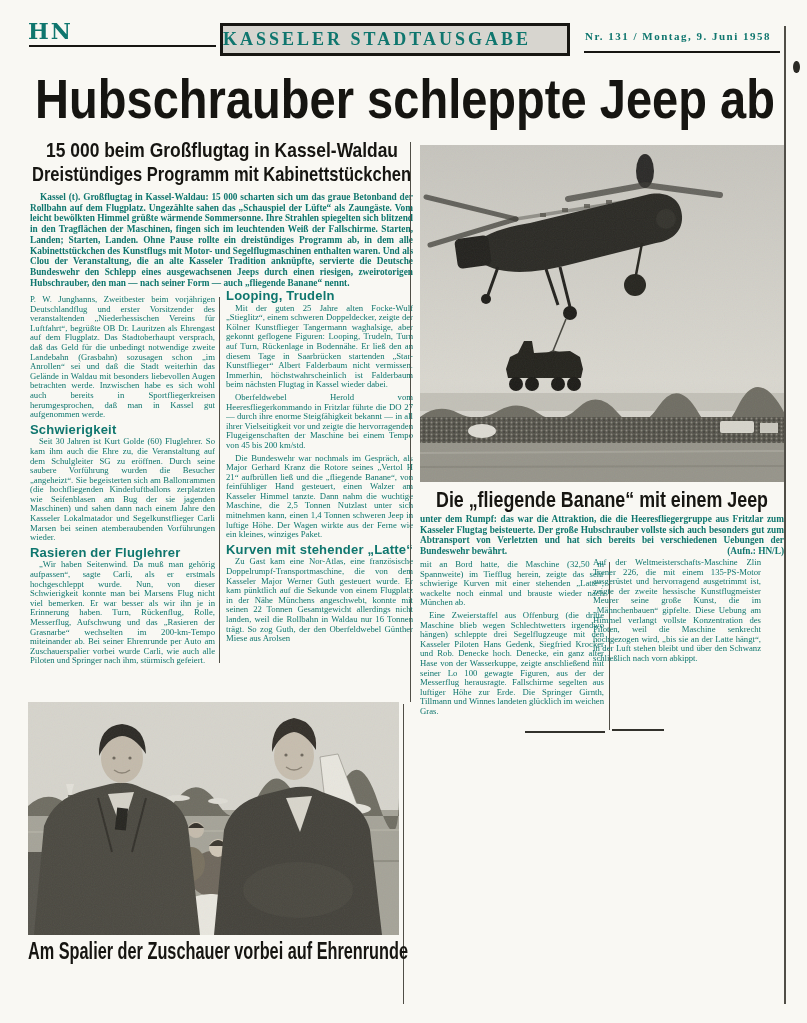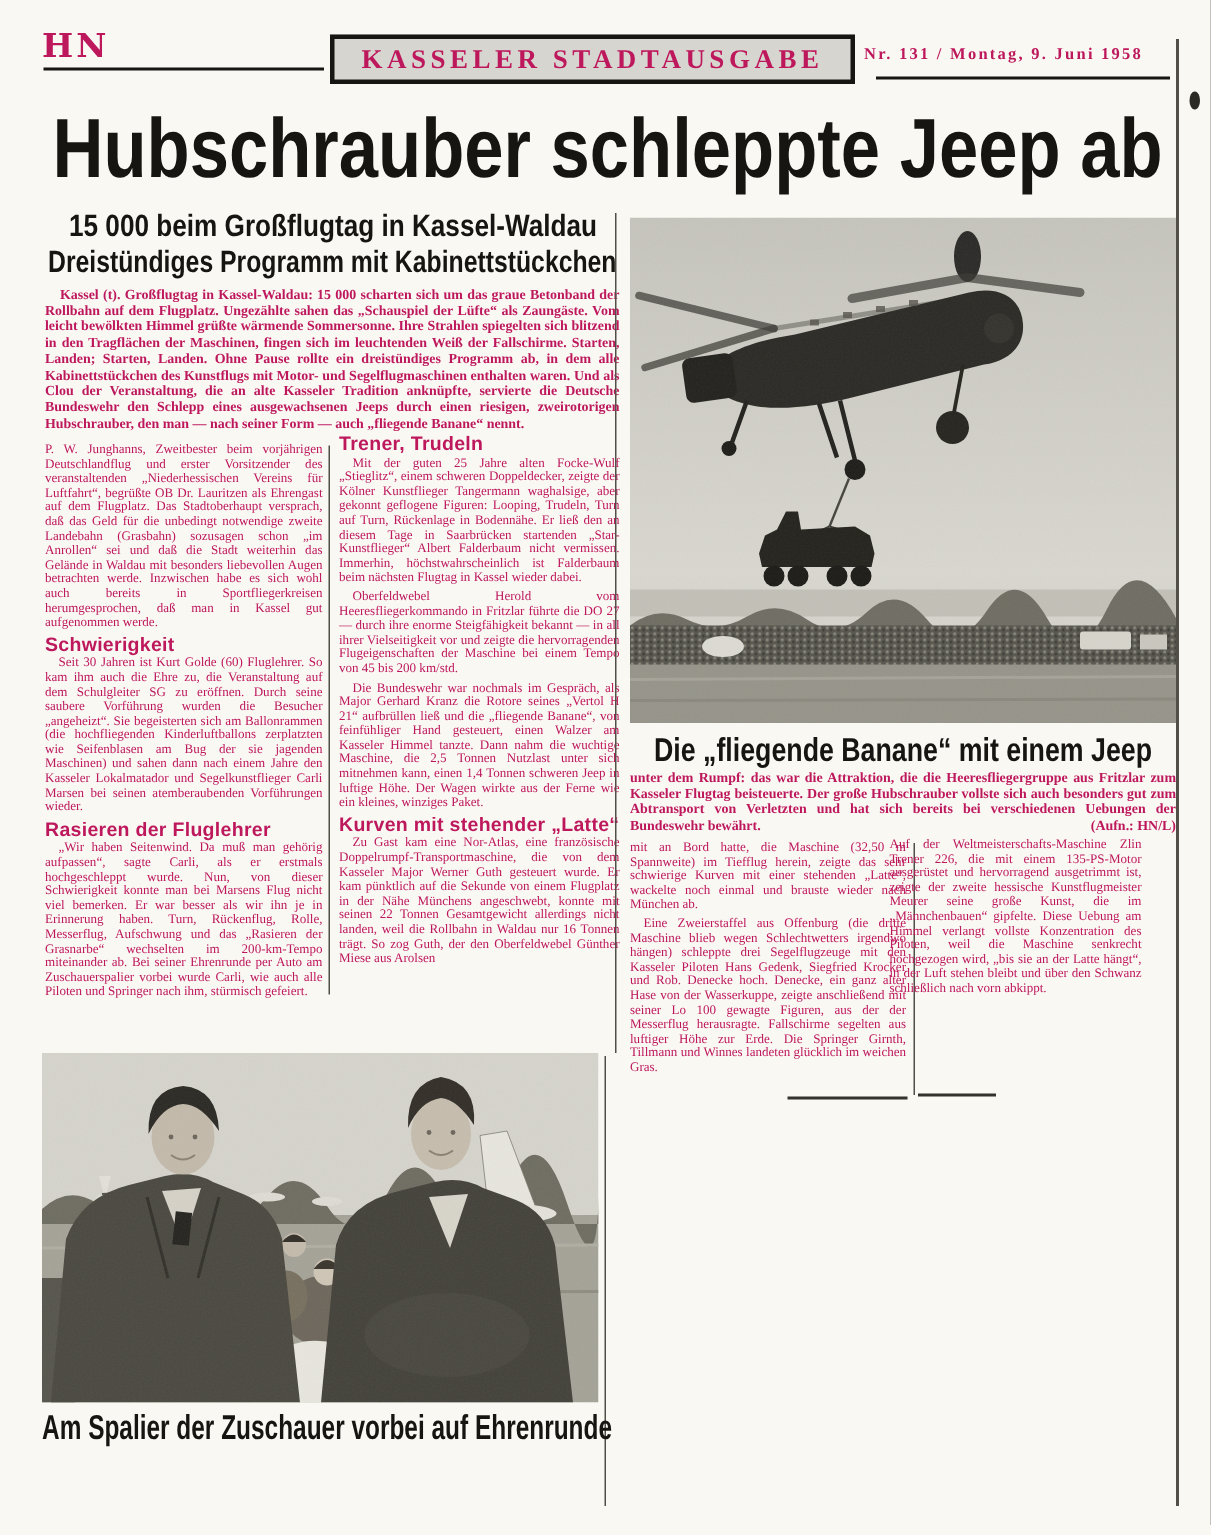--- a/index.html
+++ b/index.html
@@ -1,25 +1,25 @@
 <!DOCTYPE html>
 <html><head>
 <meta charset="utf-8">
 <style>
   html,body{margin:0;padding:0;background:#9a978f;}
   .page{position:relative;width:807px;height:1023px;background:#f9f8f3;overflow:hidden;
-        font-family:"Liberation Serif",serif;color:#be185d;}
+        font-family:"Liberation Serif",serif;color:#0f766e;}
   .abs{position:absolute;}
   
   .logo{left:28px;top:18px;font-weight:bold;font-size:22px;letter-spacing:2px;font-family:"DejaVu Serif",serif;}
   .logo-rule{left:29px;top:45px;width:187px;height:2px;background:#171612;}
   .edition-box{left:220px;top:23px;width:344px;height:27px;border:3px solid #171612;background:#d7d5cf;
-               text-align:center;line-height:27px;font-weight:bold;font-size:18px;letter-spacing:3px;
+               text-align:left;line-height:27px;font-weight:bold;font-size:18px;letter-spacing:3px;
                font-family:"Liberation Serif",serif;white-space:nowrap;overflow:hidden;}
-  .issue-date{left:576px;top:30px;width:204px;text-align:left;font-weight:bold;font-size:11px;letter-spacing:1.5px;white-space:nowrap;}
+  .issue-date{left:576px;top:30px;width:204px;text-align:center;font-weight:bold;font-size:11px;letter-spacing:1.5px;white-space:nowrap;}
   .date-rule{left:584px;top:51px;width:196px;height:2px;background:#171612;}
   .right-rule{left:784px;top:26px;width:2px;height:978px;background:#514f48;}
   .staple{left:793px;top:61px;width:7px;height:12px;background:#2b2a25;border-radius:50%/55%;}
   
   .vr{background:#504e46;width:1px;}
   .hr-end{background:#33322c;height:2px;}
   
   .headline-svg{left:30px;top:58px;width:750px;height:78px;}
   .subhead-svg{left:30px;top:138px;width:383px;height:50px;}
   
@@ -71,21 +71,21 @@
   <div class="abs bodycol col1">
     <p class="noind">P. W. Junghanns, Zweitbester beim vorjährigen Deutschlandflug und erster Vorsitzender des veranstaltenden „Niederhessischen Vereins für Luftfahrt“, begrüßte OB Dr. Lauritzen als Ehrengast auf dem Flugplatz. Das Stadtoberhaupt versprach, daß das Geld für die unbedingt notwendige zweite Landebahn (Grasbahn) sozusagen schon „im Anrollen“ sei und daß die Stadt weiterhin das Gelände in Waldau mit besonders liebevollen Augen betrachten werde. Inzwischen habe es sich wohl auch bereits in Sportfliegerkreisen herumgesprochen, daß man in Kassel gut aufgenommen werde.</p>
     <div class="subhd">Schwierigkeit</div>
     <p>Seit 30 Jahren ist Kurt Golde (60) Fluglehrer. So kam ihm auch die Ehre zu, die Veranstaltung auf dem Schulgleiter SG zu eröffnen. Durch seine saubere Vorführung wurden die Besucher „angeheizt“. Sie begeisterten sich am Ballonrammen (die hochfliegenden Kinderluftballons zerplatzten wie Seifenblasen am Bug der sie jagenden Maschinen) und sahen dann nach einem Jahre den Kasseler Lokalmatador und Segelkunstflieger Carli Marsen bei seinen atemberaubenden Vorführungen wieder.</p>
     <div class="subhd">Rasieren der Fluglehrer</div>
     <p>„Wir haben Seitenwind. Da muß man gehörig aufpassen“, sagte Carli, als er erstmals hochgeschleppt wurde. Nun, von dieser Schwierigkeit konnte man bei Marsens Flug nicht viel bemerken. Er war besser als wir ihn je in Erinnerung haben. Turn, Rückenflug, Rolle, Messerflug, Aufschwung und das „Rasieren der Grasnarbe“ wechselten im 200-km-Tempo miteinander ab. Bei seiner Ehrenrunde per Auto am Zuschauerspalier vorbei wurde Carli, wie auch alle Piloten und Springer nach ihm, stürmisch gefeiert.</p>
   </div>
   <div class="abs vr" style="left:219px;top:297px;height:366px;"></div>
 
   <div class="abs bodycol col2">
-    <div class="subhd" style="margin-top:0;">Trener, Trudeln</div>
+    <div class="subhd" style="margin-top:0;">Looping, Trudeln</div>
     <p>Mit der guten 25 Jahre alten Focke-Wulf „Stieglitz“, einem schweren Doppeldecker, zeigte der Kölner Kunstflieger Tangermann waghalsige, aber gekonnt geflogene Figuren: Looping, Trudeln, Turn auf Turn, Rückenlage in Bodennähe. Er ließ den an diesem Tage in Saarbrücken startenden „Star-Kunstflieger“ Albert Falderbaum nicht vermissen. Immerhin, höchstwahrscheinlich ist Falderbaum beim nächsten Flugtag in Kassel wieder dabei.</p>
     <p>Oberfeldwebel Herold vom Heeresfliegerkommando in Fritzlar führte die DO 27 — durch ihre enorme Steigfähigkeit bekannt — in all ihrer Vielseitigkeit vor und zeigte die hervorragenden Flugeigenschaften der Maschine bei einem Tempo von 45 bis 200 km/std.</p>
     <p>Die Bundeswehr war nochmals im Gespräch, als Major Gerhard Kranz die Rotore seines „Vertol H 21“ aufbrüllen ließ und die „fliegende Banane“, von feinfühliger Hand gesteuert, einen Walzer am Kasseler Himmel tanzte. Dann nahm die wuchtige Maschine, die 2,5 Tonnen Nutzlast unter sich mitnehmen kann, einen 1,4 Tonnen schweren Jeep in luftige Höhe. Der Wagen wirkte aus der Ferne wie ein kleines, winziges Paket.</p>
     <div class="subhd">Kurven mit stehender „Latte“</div>
     <p>Zu Gast kam eine Nor-Atlas, eine französische Doppelrumpf-Transportmaschine, die von dem Kasseler Major Werner Guth gesteuert wurde. Er kam pünktlich auf die Sekunde von einem Flugplatz in der Nähe Münchens angeschwebt, konnte mit seinen 22 Tonnen Gesamtgewicht allerdings nicht landen, weil die Rollbahn in Waldau nur 16 Tonnen trägt. So zog Guth, der den Oberfeldwebel Günther Miese aus Arolsen</p>
   </div>
   <div class="abs vr" style="left:410px;top:142px;height:560px;"></div>
   <div class="abs vr" style="left:403px;top:704px;height:300px;"></div>
 
   <svg class="abs photo-top" viewBox="0 0 364 337">

